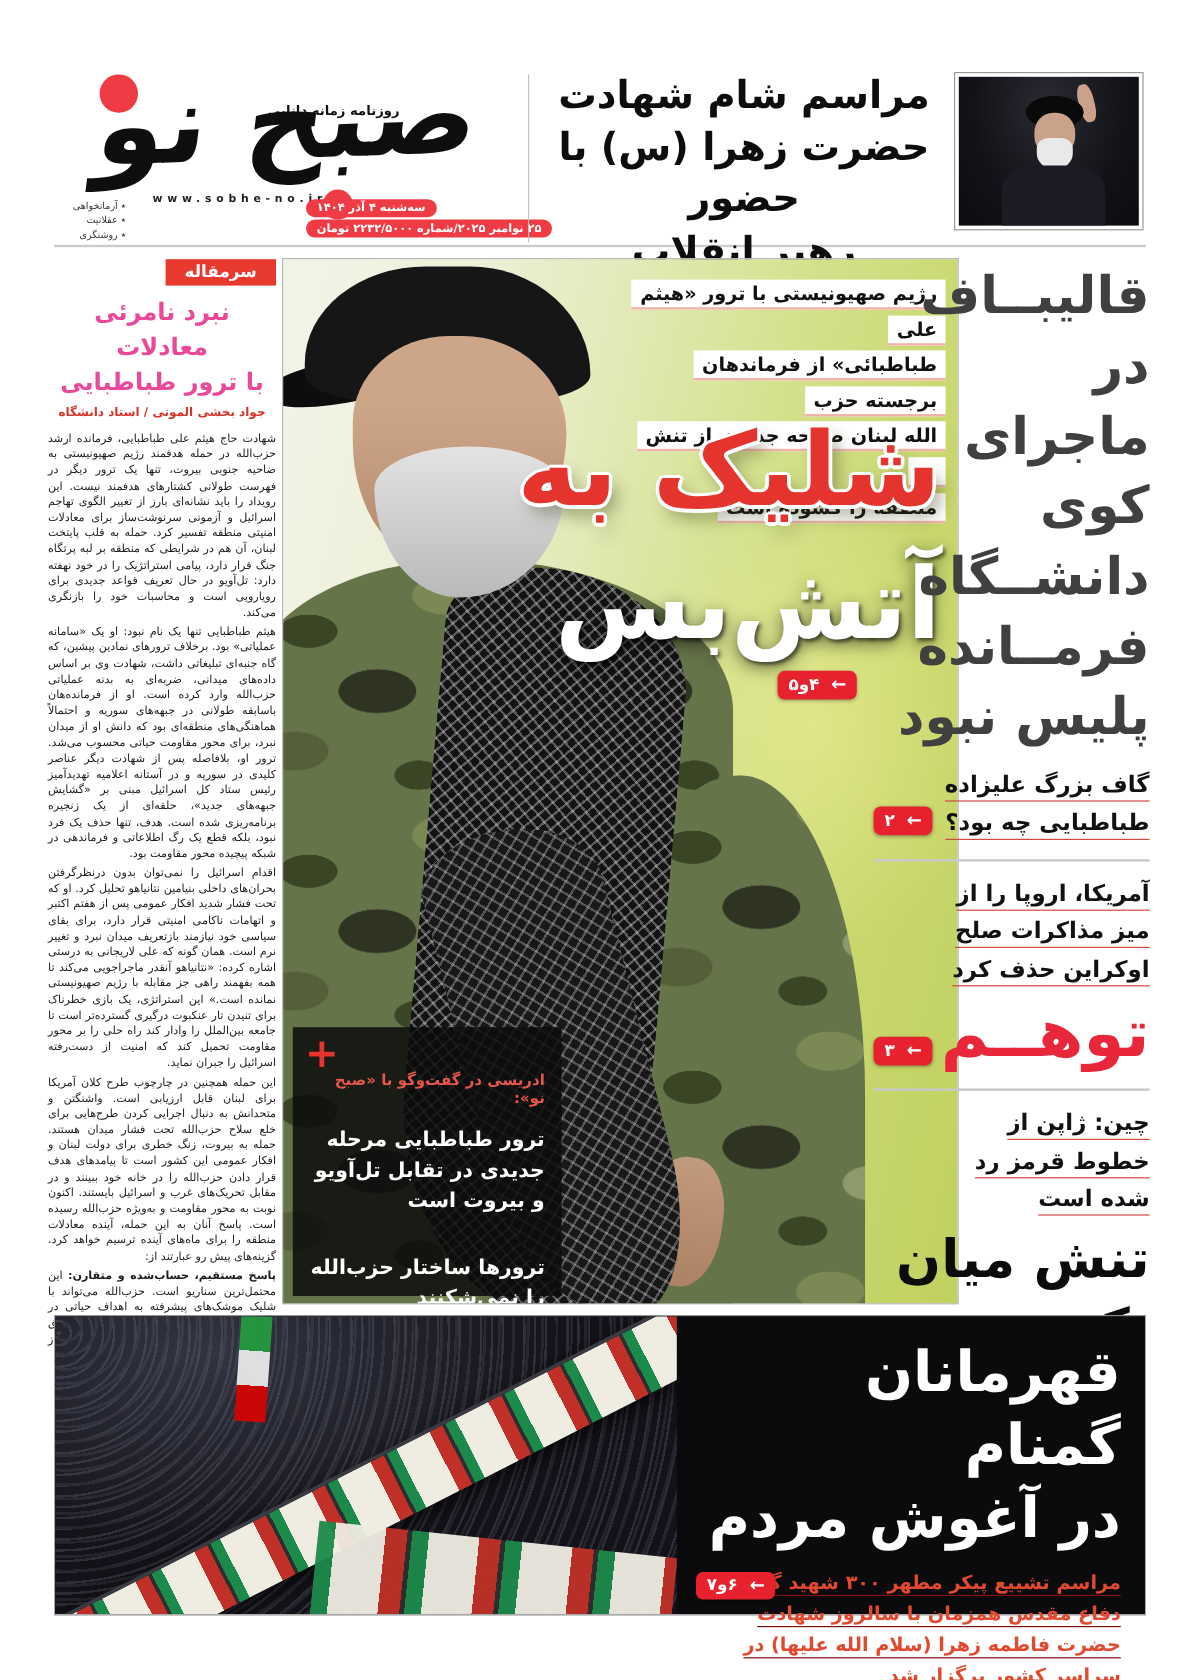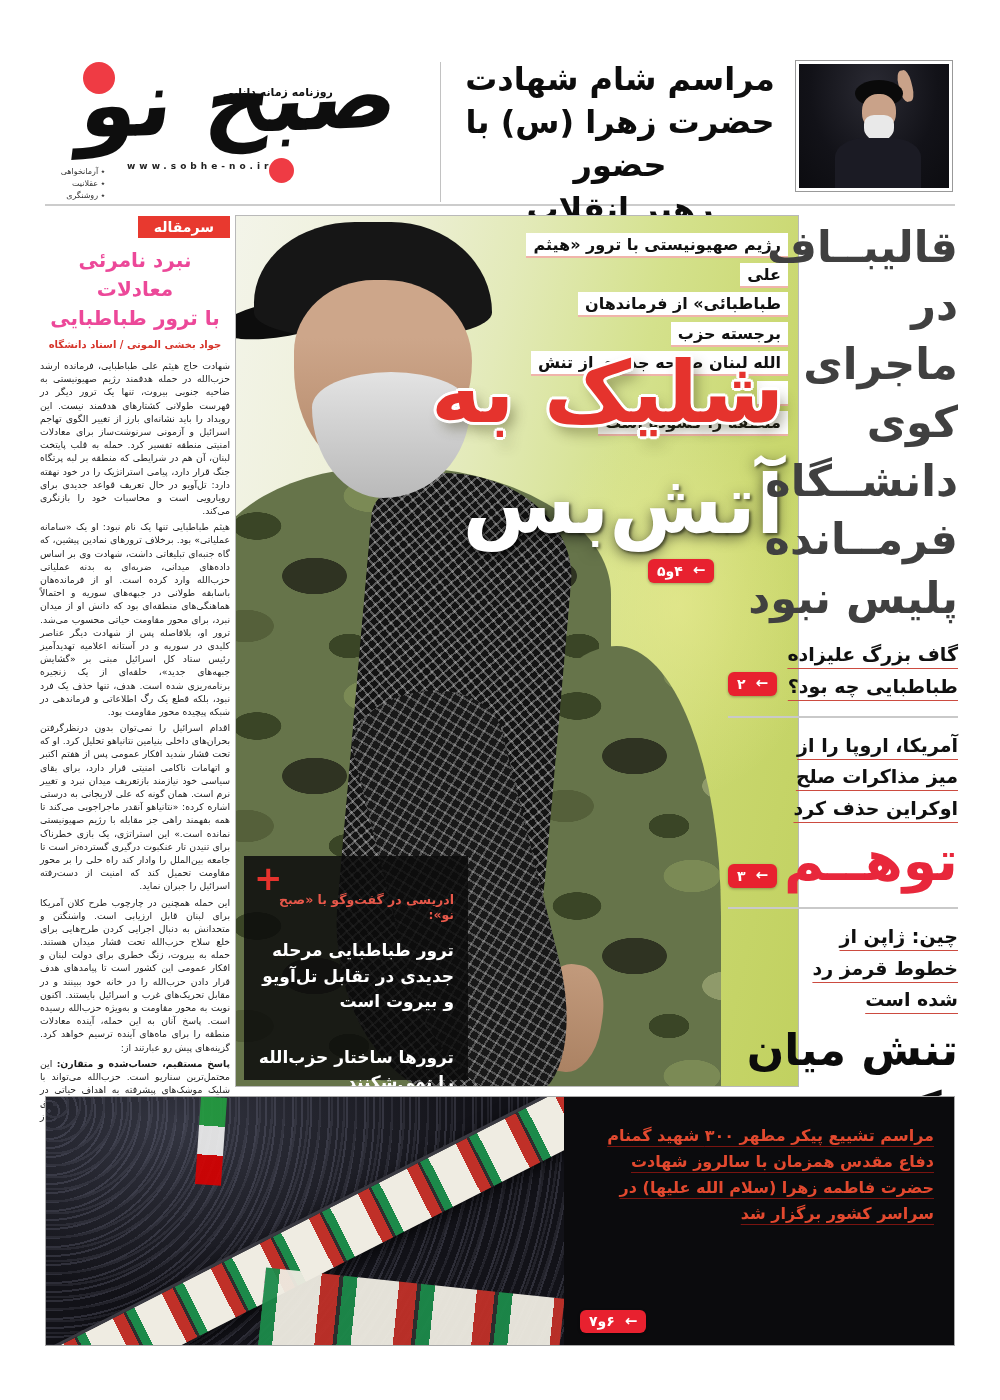--- a/index.html
+++ b/index.html
@@ -129,20 +129,24 @@
     <div class="logo-text">صبح نو</div>
     <div class="logo-dot-a"></div>
     <div class="logo-dot-b"></div>
     <div class="tagline">روزنامه زمانه دانایی</div>
     <div class="website" dir="ltr">www.sobhe-no.ir</div>
     <div class="values">
       <div>٭ آرمانخواهی</div>
       <div>٭ عقلانیت</div>
       <div>٭ روشنگری</div>
     </div>
+    <div class="datebox">
+      <span class="date-pill" dir="rtl">سه‌شنبه ۴ آذر ۱۴۰۴</span>
+      <span class="date-pill" dir="rtl">۲۵ نوامبر ۲۰۲۵/شماره ۲۲۳۲/۵۰۰۰ تومان</span>
+    </div>
   </div>
   <div class="v-divider"></div>
   <div class="masthead-rule"></div>
 
   <div class="top-story-headline">مراسم شام شهادت
 حضرت زهرا (س) با حضور
 رهبر انقلاب</div>
   <div class="leader-photo">
     <div class="leader-scene">
       <div class="l-hand"></div>
@@ -234,20 +238,22 @@
     <div class="rr-badge8">
       <span class="pill">
           <span dir="rtl">۸</span>
           <span class="pill-arrow">←</span>
         </span>
     </div>
   </div>
 
   <div class="bottom-band">
     <div class="band-panel">
+      <div class="band-headline">قهرمانان گمنام
+در آغوش مردم</div>
       <div class="band-sub">مراسم تشییع پیکر مطهر ۳۰۰ شهید گمنام دفاع مقدس همزمان با سالروز شهادت حضرت فاطمه زهرا (سلام الله علیها) در سراسر کشور برگزار شد</div>
       <div class="band-badge">
         <span class="pill">
             <span dir="rtl">۶و۷</span>
             <span class="pill-arrow">←</span>
           </span>
       </div>
     </div>
     <div class="band-photo">
       <div class="iran-flag"></div>

